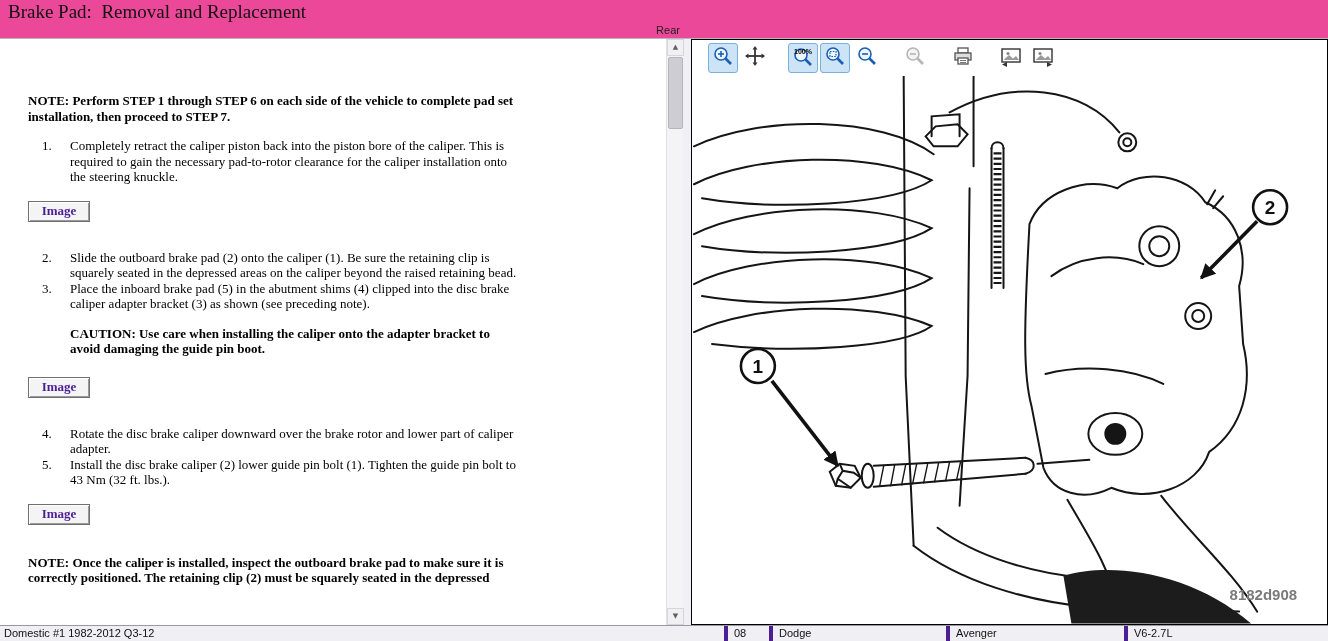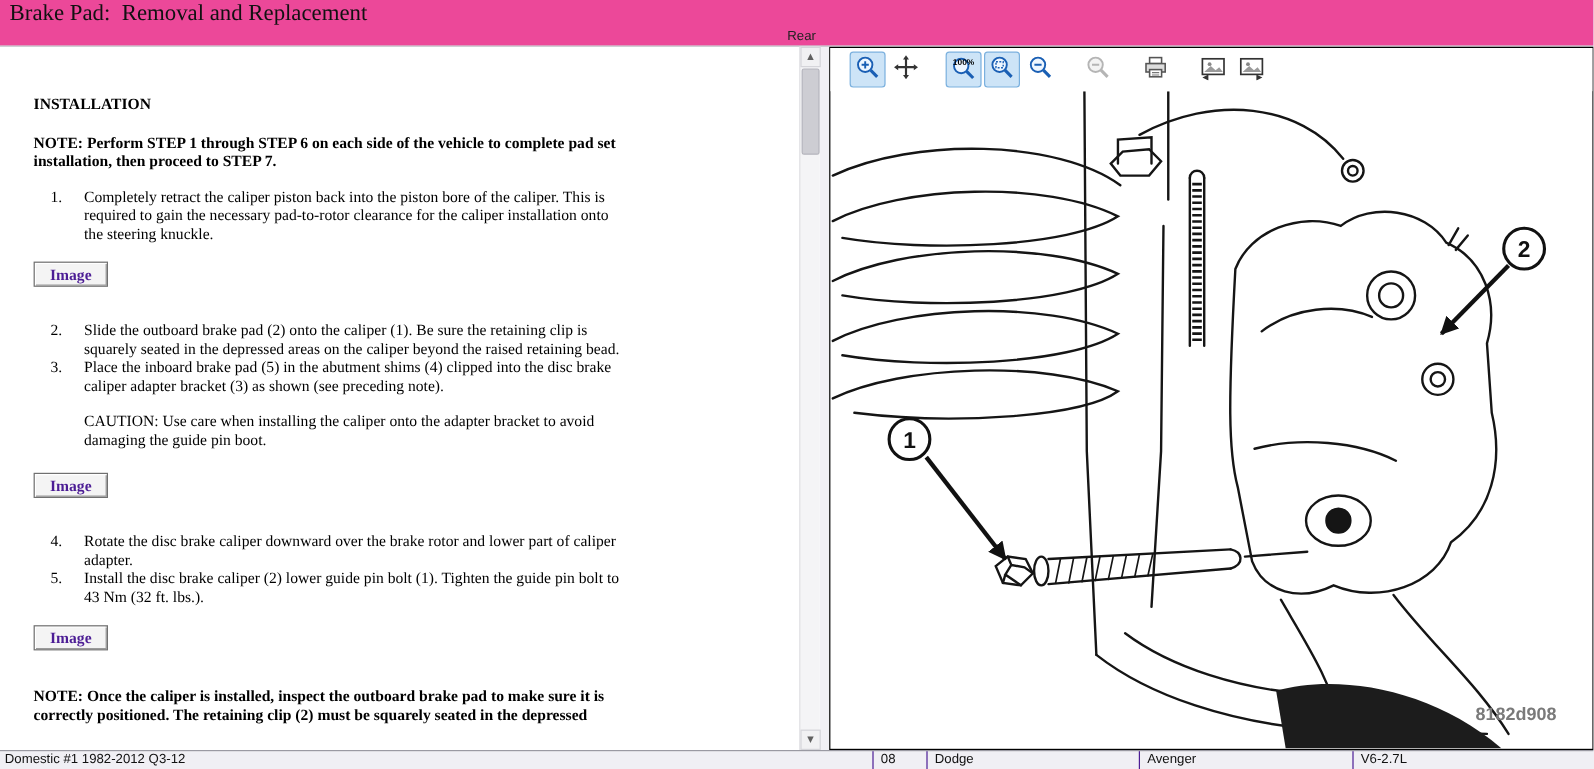--- a/index.html
+++ b/index.html
@@ -17,21 +17,21 @@
   
   .left-panel { width:683px; background:#fff; position:relative; flex:none; }
   .left-content { position:absolute; top:0; left:0; right:17px; bottom:0; overflow:hidden; padding:40px 0 0 28px; }
   .text-col { width:492px; font-size:13px; line-height:15.5px; color:#000; }
   .sect-title { font-weight:bold; font-size:13px; margin-bottom:16px; }
   .note { font-weight:bold; margin:14px 0; }
   .steps { margin:12px 0 10px 0; }
   .step { display:flex; margin-bottom:0; }
   .step-num { width:22px; flex:none; text-align:left; margin-left:14px; }
   .step-text { flex:1; padding-left:6px; }
-  .caution { font-weight:normal; margin:14px 0 14px 42px; }
+  .caution { font-weight:bold; margin:14px 0 14px 42px; }
   .img-btn { display:inline-block; margin:6px 0 16px 0; width:62px; height:21px;
              font-family:"Liberation Serif", serif; font-weight:bold; font-size:13px;
              background:#f4f4f4; color:#4c1d95; border:1px solid #707070;
              box-shadow: inset 1px 1px 0 #ffffff, inset -1px -1px 0 #9a9a9a; cursor:pointer; }
 
   
   .scrollbar { position:absolute; top:0; right:0; bottom:0; width:17px; background:#f4f4f6; border-left:1px solid #e0e0e4; }
   .sb-arrow { position:absolute; left:0; width:17px; height:17px; background:#f1f1f3; border:1px solid #d5d5da;
               color:#606060; font-size:7px; line-height:15px; text-align:center; cursor:pointer;
               font-family:"DejaVu Sans", sans-serif; }
@@ -48,41 +48,40 @@
             border:1px solid transparent; border-radius:3px; background:transparent; cursor:pointer; margin-right:2px; }
   .tb-btn.selected { background:#cde4f7; border-color:#7ab0de; }
   .tb-sp { width:16px; flex:none; }
   .diagram-area { flex:1; position:relative; overflow:hidden; }
   .diagram-area svg { width:100%; height:100%; display:block; }
 
   
   .statusbar { position:absolute; left:0; right:0; bottom:0; height:16px; display:flex;
                background:#f0eff4; border-top:1px solid #9a99a2;
                font-family:"Liberation Sans", sans-serif; font-size:11px; color:#111; }
-  .sb-cell { border-right:1px solid #4c1d95; padding:1px 0 0 6px; overflow:hidden; white-space:nowrap; }
+  .sb-cell { border-right:4px solid #4c1d95; padding:1px 0 0 6px; overflow:hidden; white-space:nowrap; }
   .sb-cell:nth-child(1){ width:728px; padding-left:4px; }
   .sb-cell:nth-child(2){ width:45px; }
   .sb-cell:nth-child(3){ width:177px; }
   .sb-cell:nth-child(4){ width:178px; }
   .sb-cell:nth-child(5){ flex:1; border-right:none; }
 </style>
 </head>
 <body>
 
 <div class="header">
   <div class="title">Brake Pad:  Removal and Replacement</div>
   <div class="subtitle">Rear</div>
 </div>
 
 <div class="main">
 
   <div class="left-panel">
     <div class="left-content">
       <div class="text-col">
-        <div class="sect-title">INSTALLATION</div>
 
         <p class="note">NOTE: Perform STEP 1 through STEP 6 on each side of the vehicle to complete pad set installation, then proceed to STEP 7.</p>
 
         <div class="steps">
           <div class="step">
             <span class="step-num">1.</span>
             <span class="step-text">Completely retract the caliper piston back into the piston bore of the caliper. This is required to gain the necessary pad-to-rotor clearance for the caliper installation onto the steering knuckle.</span>
           </div>
         </div>
 

